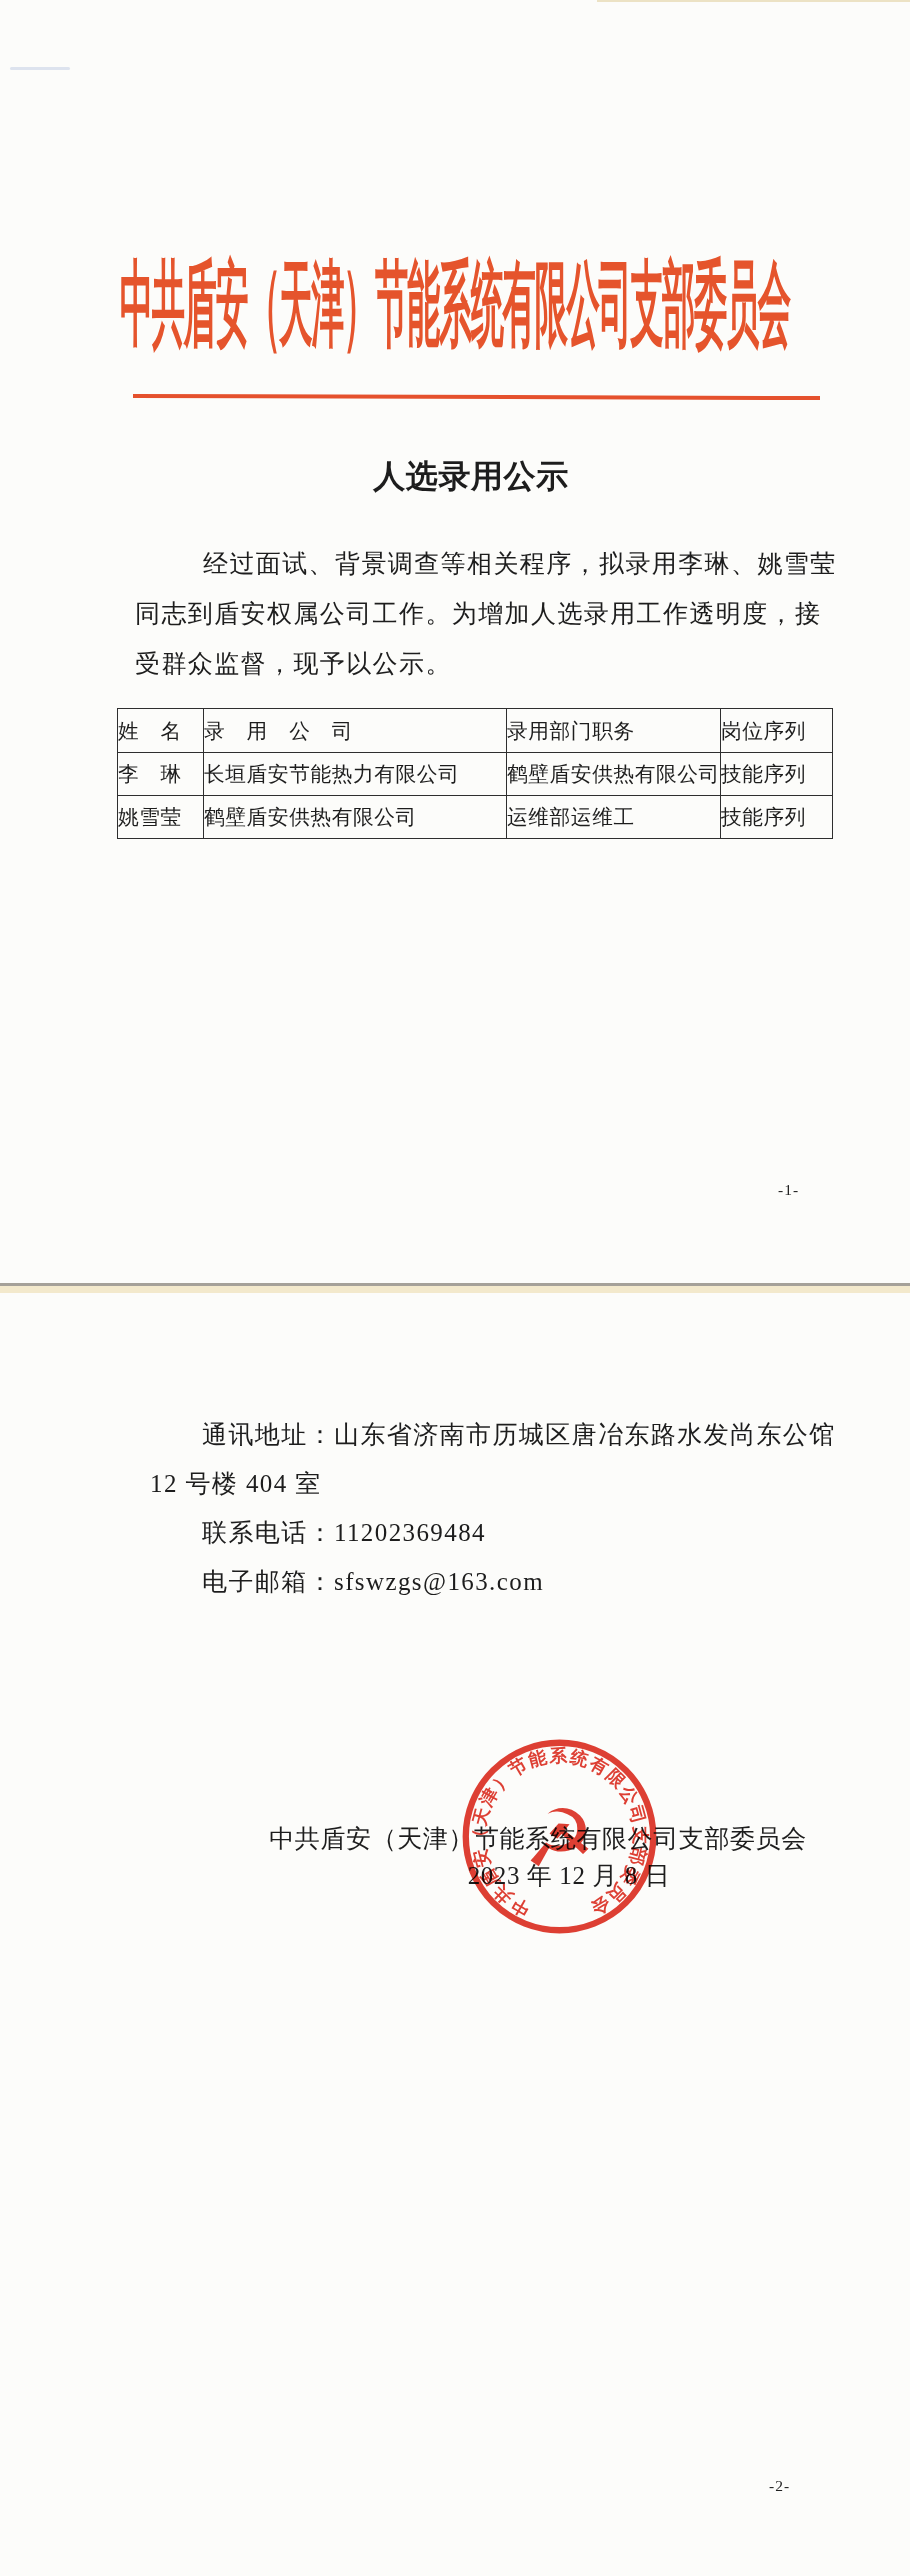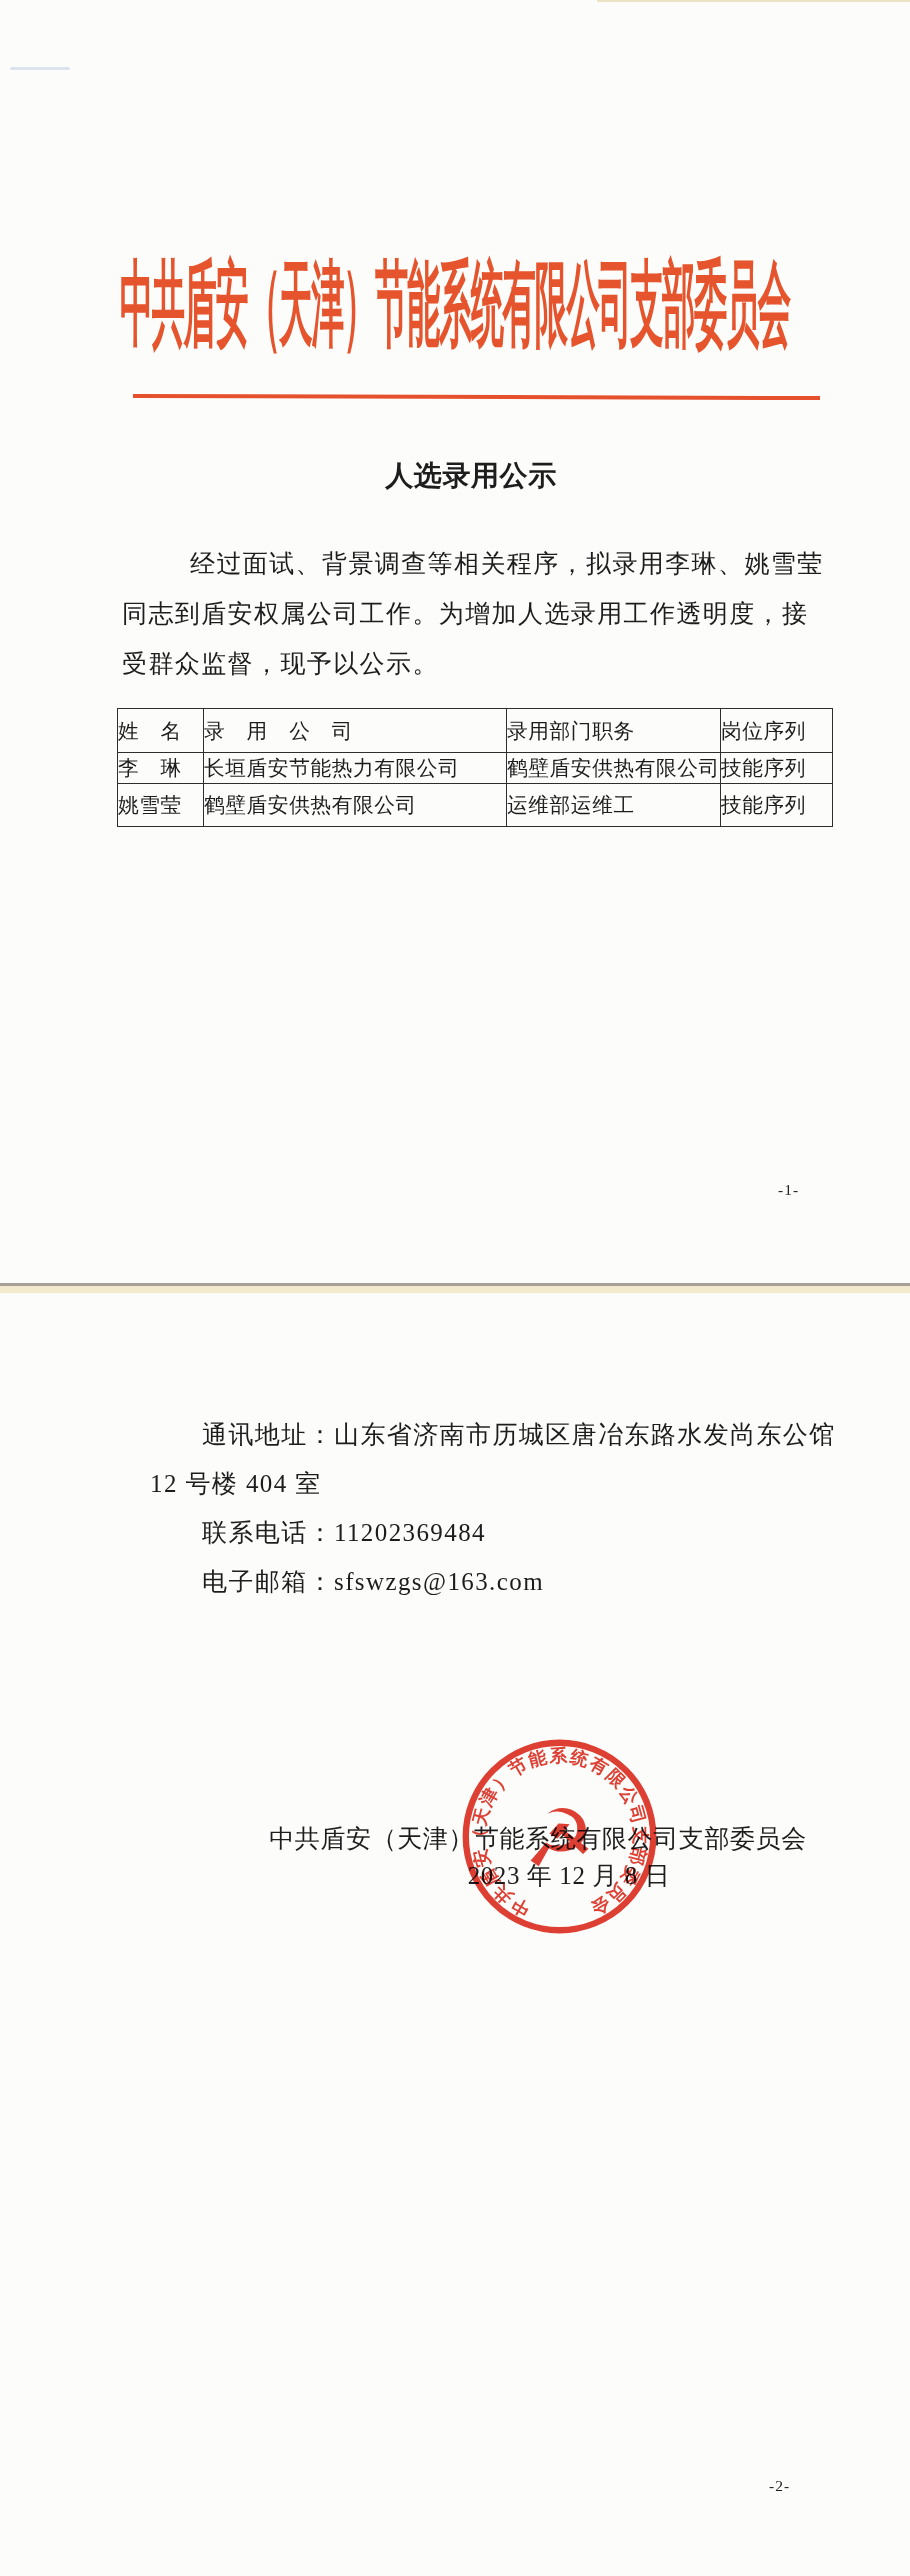--- a/index.html
+++ b/index.html
@@ -20,24 +20,24 @@
     color:#e5542c;
     transform:scaleY(2.83);transform-origin:top center;
     white-space:nowrap;line-height:33px;
   }
   .red-rule{
     top:395px;left:133px;width:687px;height:4px;
     background:#e5512d;transform:rotate(0.18deg);
   }
   .doc-title{
     top:457px;left:0;width:100%;box-sizing:border-box;padding-left:32px;
-    text-align:center;font-size:28px;font-weight:bold;
+    text-align:center;font-size:32px;font-weight:bold;
     letter-spacing:0.6px;line-height:38px;white-space:nowrap;
   }
-  .para{left:122px;width:711px;font-size:25px;letter-spacing:1.4px;}
+  .para{left:135px;width:711px;font-size:25px;letter-spacing:1.4px;}
   .bline{white-space:nowrap;}
   .p1 .bline{height:50px;line-height:50px;}
   .p2 .bline{height:48px;line-height:48px;}
   .indent{padding-left:68px;}
   .p1{top:539px;}
   .p2{top:874px;}
   table.roster{
     position:absolute;top:708px;left:117px;
     border-collapse:collapse;table-layout:fixed;
     font-size:20.7px;letter-spacing:0.6px;
@@ -100,21 +100,21 @@
       <col style="width:206px">
         <col style="width:112px">
     </colgroup>
     <tbody>
         <tr style="height:44px">
       <td>姓　名</td>
       <td>录　用　公　司</td>
       <td>录用部门职务</td>
       <td>岗位序列</td>
     </tr>
-    <tr style="height:31px">
+    <tr style="height:43px">
       <td>李　琳</td>
       <td>长垣盾安节能热力有限公司</td>
       <td>鹤壁盾安供热有限公司</td>
       <td>技能序列</td>
     </tr>
     <tr style="height:43px">
       <td>姚雪莹</td>
       <td>鹤壁盾安供热有限公司</td>
       <td>运维部运维工</td>
       <td>技能序列</td>

